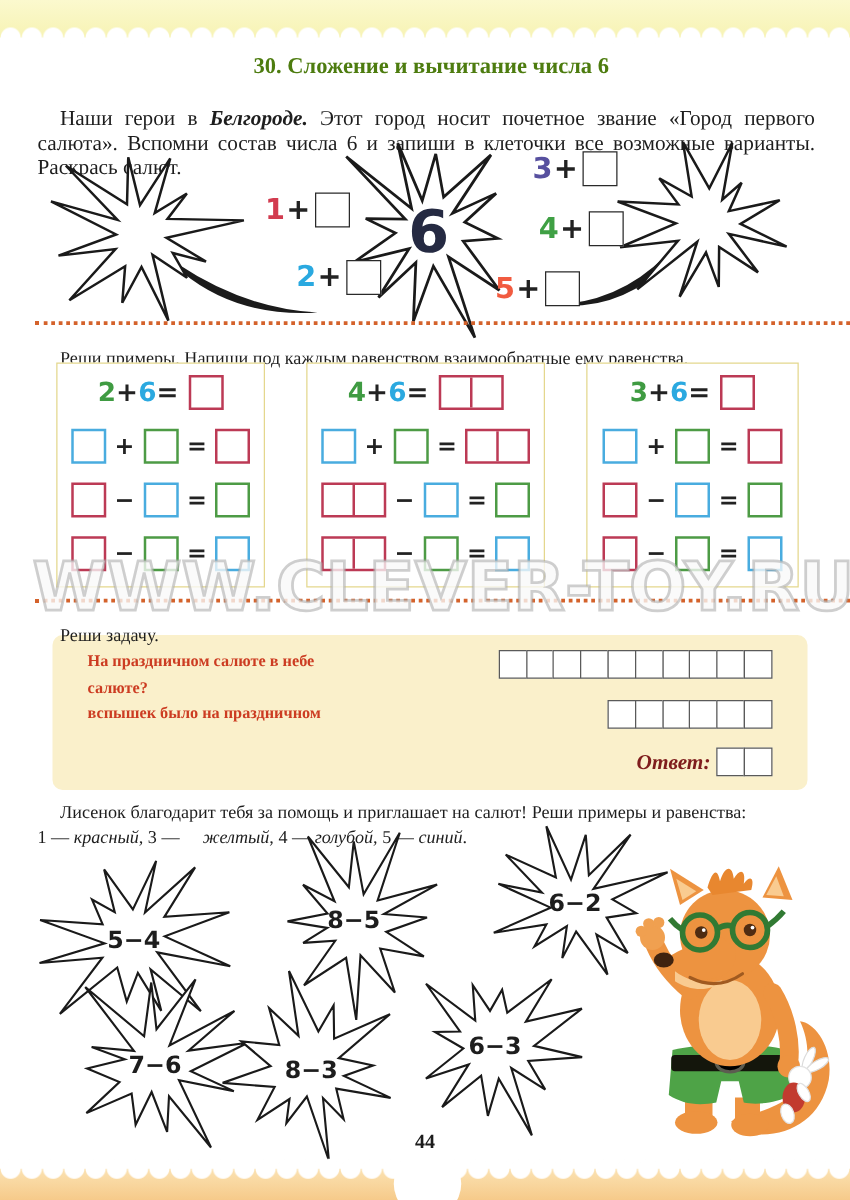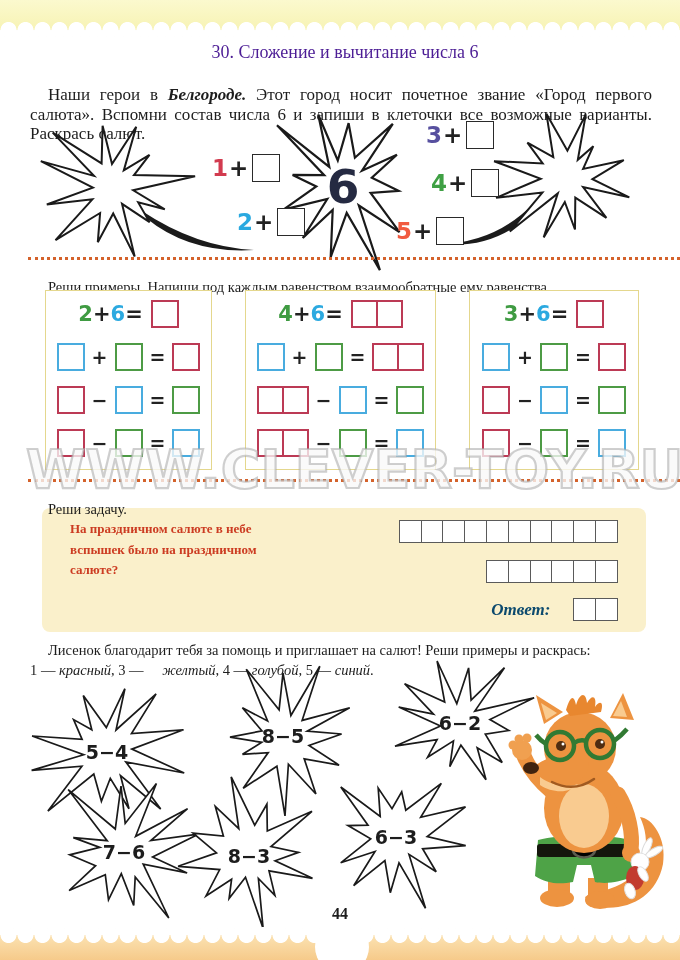--- a/index.html
+++ b/index.html
@@ -16,21 +16,21 @@
             background:linear-gradient(#FBE2B2,#F6CA8A);}
   .band-bottom::before{content:"";position:absolute;left:0;right:0;top:-8px;height:16px;
             background-image:radial-gradient(circle at 8.5px 8px,#fff 7.6px,rgba(255,255,255,0) 8.4px);
             background-size:17px 16px;}
   .page-num-bump{position:absolute;left:315px;top:920px;width:54px;height:54px;border-radius:50%;
             background:#fff;z-index:9;}
   .page-num{position:absolute;left:0;right:0;top:905px;text-align:center;
             font-weight:bold;font-size:16px;z-index:10;}
 
   .title{position:absolute;top:42px;left:0;right:0;text-align:center;
-         font-size:18px;font-weight:normal;color:#4c1d95;margin-left:10px;}
+         font-size:18px;font-weight:bold;color:#4d7c0f;margin-left:10px;}
   .intro{position:absolute;top:68px;left:30px;width:622px;font-size:17px;line-height:19.5px;
          text-align:justify;text-indent:18px;}
 
   
   .salute{position:absolute;top:114px;left:0;width:680px;height:146px;}
   .salute svg{position:absolute;left:0;top:0;overflow:visible;}
   .sal-eq{position:absolute;display:flex;align-items:center;
           font-family:"DejaVu Sans",sans-serif;font-weight:bold;font-size:23px;}
   .sal-eq .plus{color:#222;margin:0 1px;}
   .sal-eq .wbox{width:26px;height:26px;border:1.8px solid #2a2a2a;background:#fff;margin-left:3px;}
@@ -62,21 +62,21 @@
       color:rgba(248,248,248,0.78);-webkit-text-stroke:2.2px rgba(168,168,168,0.55);}
 
   
   .task{position:absolute;top:508px;left:42px;width:604px;height:124px;background:#FAF0CB;
         border-radius:8px;z-index:5;}
   .task-text{position:absolute;left:28px;top:11px;width:310px;color:#CC3C22;font-weight:bold;
              font-size:13px;line-height:20.5px;}
   .cell-row{position:absolute;display:flex;align-items:center;}
   .row1{top:12px;right:28px;} .row2{top:52px;right:28px;} .rowA{top:90px;right:28px;}
   .cell{width:21px;height:21px;border:1.2px solid #5a5a5a;background:#fff;margin-left:-1.2px;}
-  .ans-label{color:#0c4a6e;font-style:italic;font-weight:bold;font-size:17px;margin-right:24px;
+  .ans-label{color:#7f1d1d;font-style:italic;font-weight:bold;font-size:17px;margin-right:6px;
              font-family:"Liberation Serif",serif;}
 
   .final{position:absolute;top:640px;left:30px;width:624px;font-size:14.5px;line-height:20px;}
   .final .l1{text-indent:18px;}
 
   .stars{position:absolute;top:688px;left:0;width:680px;height:252px;}
   .stars svg{position:absolute;overflow:visible;}
   #fox-svg{left:500px;top:2px;}
 </style>
 </head>
@@ -225,22 +225,22 @@
 
   <div class="wm">WWW.CLEVER-TOY.RU</div>
 
   <div class="dotted" style="top:479px"></div>
 
   <p class="s3h">Реши задачу.</p>
 
   <div class="task" id="task-box">
     <div class="task-text" id="task-text">
         <div>На праздничном салюте в небе</div>
+        <div>салюте?</div>
         <div>вспышек было на праздничном</div>
-        <div>салюте?</div>
       </div>
   <div class="cell-row row1">
         <div class="cell"></div>
         <div class="cell"></div>
         <div class="cell"></div>
         <div class="cell"></div>
         <div class="cell"></div>
         <div class="cell"></div>
         <div class="cell"></div>
         <div class="cell"></div>
@@ -256,21 +256,21 @@
         <div class="cell"></div>
       </div>
       <div class="cell-row rowA">
         <span class="ans-label">Ответ:</span>
         <div class="cell"></div>
         <div class="cell"></div>
       </div>
     </div>
 
   <div class="final">
-    <div class="l1">Лисенок благодарит тебя за помощь и приглашает на салют! Реши примеры и раскрась:</div>
+    <div class="l1">Лисенок благодарит тебя за помощь и приглашает на салют! Реши примеры и равенства:</div>
     <div class="l2"><span>1 — </span><span style="font-style: italic;">красный</span><span>, 3 — </span><span style="font-style: italic; margin-left: 15px;">желтый</span><span>, 4 — </span><span style="font-style: italic;">голубой</span><span>, 5 — </span><span style="font-style: italic;">синий</span><span>.</span></div>
   </div>
 
   <div class="stars">
     <svg id="stars-svg" width="680" height="252">
         <polygon points="184.2,85.0 125.8,73.9 160.7,121.0 120.5,87.5 129.0,120.7 110.3,90.3 101.4,113.3 93.8,86.0 47.9,123.1 81.9,78.2 31.6,82.4 83.7,66.7 32.1,48.0 82.1,51.4 73.6,31.6 91.8,41.7 83.3,7.5 106.3,39.5 124.9,0.7 116.0,42.0 156.1,5.9 131.5,45.5 183.5,41.8 131.8,61.1" fill="#ffffff" stroke="#1a1a1a" stroke-width="1.7" stroke-linejoin="miter"></polygon>
         <text x="107" y="64" text-anchor="middle" dominant-baseline="central" font-family="DejaVu Sans, sans-serif" font-weight="bold" font-size="19" fill="#1d1d1d">5−4</text>
         <polygon points="339.1,77.1 304.2,70.8 315.9,106.0 288.4,76.2 285.0,127.9 276.9,78.2 243.2,100.2 268.2,64.6 242.5,66.3 261.8,54.3 230.0,49.1 262.0,42.9 242.4,19.8 267.6,33.0 246.3,-18.8 279.1,21.8 283.0,-14.9 290.9,27.5 319.8,-21.8 302.1,32.4 349.7,19.7 307.2,43.2 341.6,46.0 309.0,57.5" fill="#ffffff" stroke="#1a1a1a" stroke-width="1.7" stroke-linejoin="miter"></polygon>
         <text x="283" y="48" text-anchor="middle" dominant-baseline="central" font-family="DejaVu Sans, sans-serif" font-weight="bold" font-size="19" fill="#1d1d1d">8−5</text>
         <polygon points="508.9,42.5 485.3,46.1 502.2,74.5 477.2,59.7 486.0,91.7 460.9,57.2 449.8,78.5 453.5,52.9 427.6,69.2 437.1,51.6 395.0,58.2 440.5,38.1 398.7,19.1 433.5,26.1 404.6,-4.3 444.7,14.0 437.1,-27.0 456.8,15.7 468.6,-20.1 471.1,12.2 504.5,-20.3 474.8,23.1 534.1,9.8 489.9,31.5" fill="#ffffff" stroke="#1a1a1a" stroke-width="1.7" stroke-linejoin="miter"></polygon>

